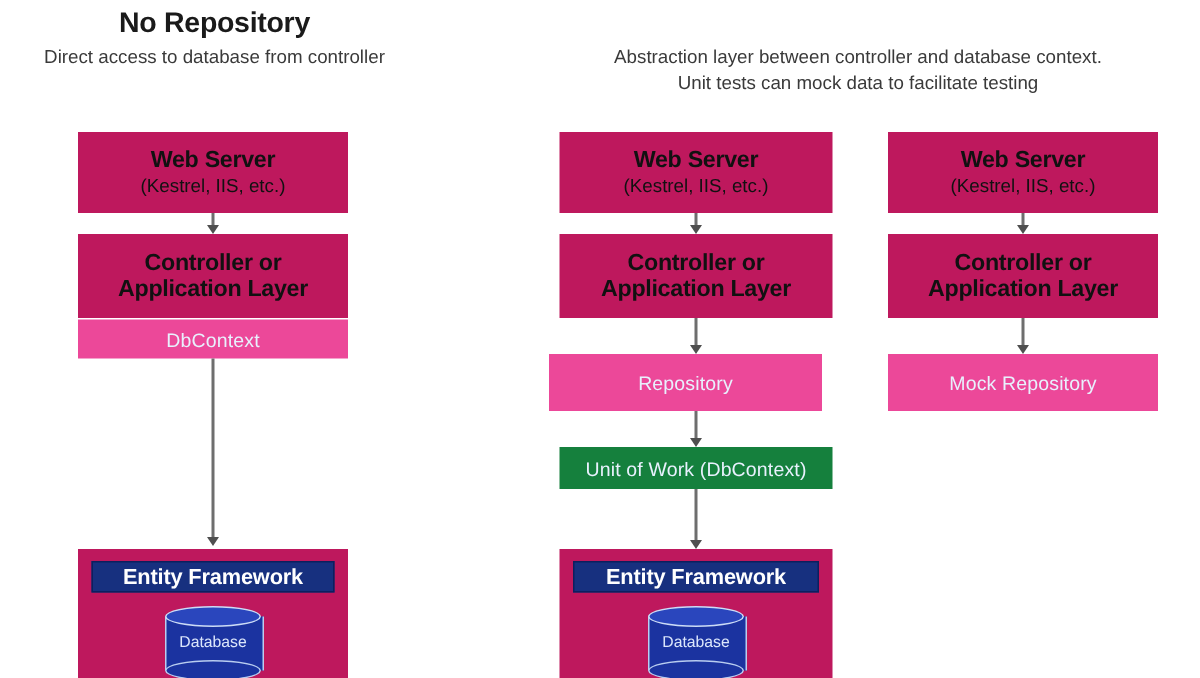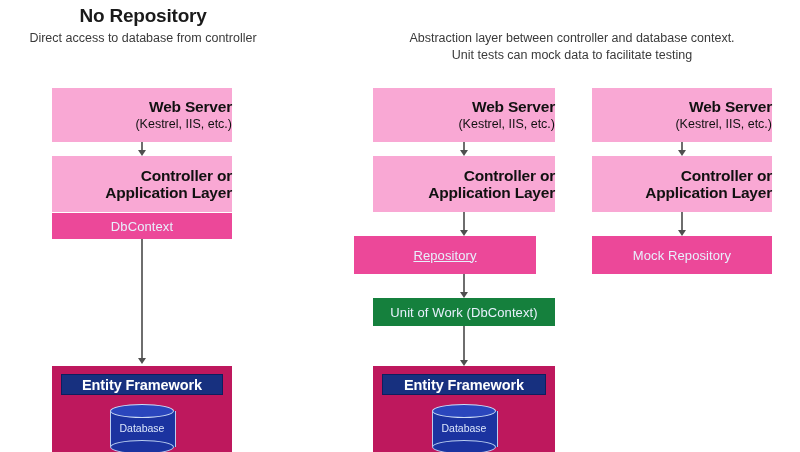--- a/index.html
+++ b/index.html
@@ -35,23 +35,22 @@
   .box{
     position:absolute;
     box-sizing:border-box;
     display:flex;
     flex-direction:column;
     align-items:center;
     justify-content:center;
     text-align:center;
   }
   .gray{
-    background:#f9a8d4;
+    background:#be185d;
     color:#111;
-    align-items:flex-end;
   }
   .gray .t1{font-weight:bold;font-size:15.5px;line-height:1.12;letter-spacing:-0.2px;}
   .gray .t2{font-size:12.5px;line-height:1.2;margin-top:2px;}
 
   .blue{
     background:#ec4899;
     color:#e8f0fd;
     font-size:13px;
     letter-spacing:0.1px;
   }
@@ -192,21 +191,21 @@
   <div class="box gray" style="left:373px;top:156px;width:182px;height:56px;">
     <div class="t1">Controller or</div>
     <div class="t1">Application Layer</div>
   </div>
 
   <div class="arrow" style="left:454px;top:212px;width:20px;height:24px;">
     <div class="shaft" style="height:18px;"></div>
     <div class="head"></div>
   </div>
 
-  <div class="box blue" style="left:354px;top:236px;width:182px;height:38px;text-decoration:underline;">
+  <div class="box blue" style="left:366px;top:236px;width:182px;height:38px;">
     <div>Repository</div>
   </div>
 
   <div class="arrow" style="left:454px;top:274px;width:20px;height:24px;">
     <div class="shaft" style="height:18px;"></div>
     <div class="head"></div>
   </div>
 
   <div class="box blue-light" style="left:373px;top:298px;width:182px;height:28px;">
     <div>Unit of Work (DbContext)</div>

